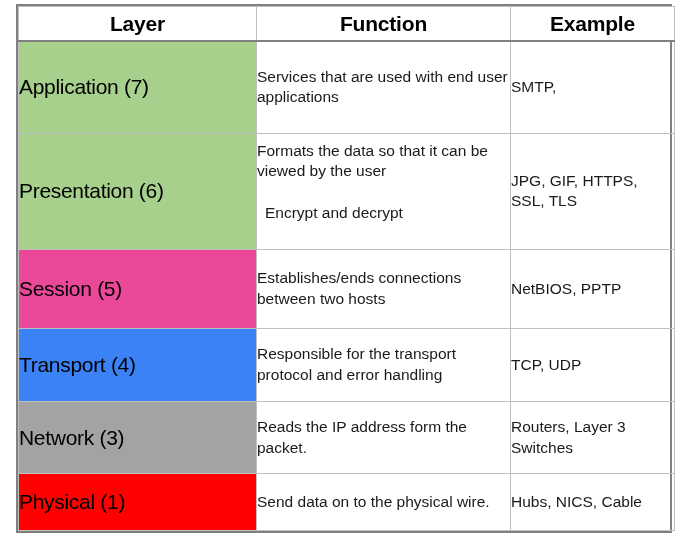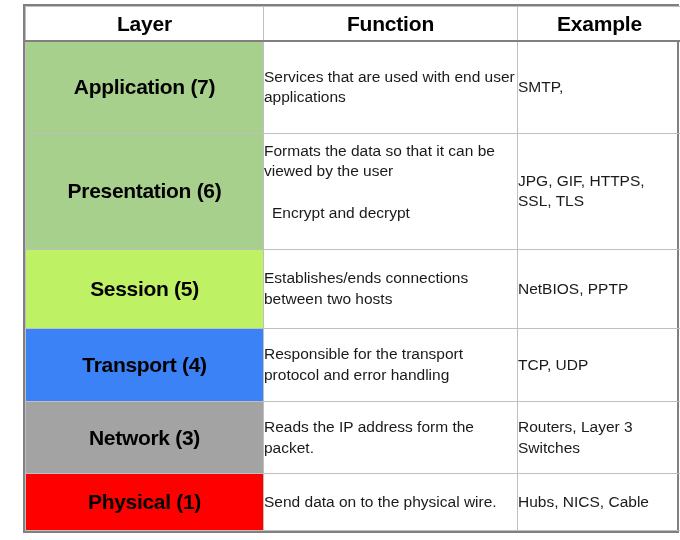--- a/index.html
+++ b/index.html
@@ -9,21 +9,21 @@
   body {
     width: 680px;
     height: 540px;
     background: #ffffff;
     font-family: "Liberation Sans", sans-serif;
     overflow: hidden;
   }
 
   .table-wrap {
     position: absolute;
-    left: 23px;
+    left: 16px;
     top: 4px;
     width: 656px;
     height: 529px;
     box-sizing: border-box;
     border: 2px solid #808080;
     background: #ffffff;
   }
 
   table.osi {
     width: 100%;
@@ -50,23 +50,23 @@
     text-align: center;
     font-size: 21px;
     font-weight: bold;
     color: #000000;
     border-bottom: 2px solid #808080;
     letter-spacing: -0.2px;
   }
 
   
   td.layer-cell {
-    text-align: center;
+    text-align: left;
     font-size: 21px;
-    font-weight: bold;
+    font-weight: normal;
     color: #000000;
     border-top: 1px solid #7f7f7f;
     border-bottom: 1px solid #7f7f7f;
     border-right: 1px solid #7f7f7f;
     letter-spacing: -0.3px;
   }
 
   
   td.function-cell,
   td.example-cell {
@@ -119,21 +119,21 @@
       <tr data-row="presentation" style="height: 105px;">
         <td class="layer-cell" style="background-color: rgb(168, 208, 141);">Presentation (6)</td>
         <td class="function-cell">
             <div class="para">Formats the data so that it can be viewed by the user</div>
             <div class="para">Encrypt and decrypt</div>
           </td>
         <td class="example-cell">JPG, GIF, HTTPS, SSL, TLS</td>
       </tr>
 
       <tr data-row="session" style="height: 71px;">
-        <td class="layer-cell" style="background-color: #bef264; margin-left: 44px;">Session (5)</td>
+        <td class="layer-cell" style="background-color: #ec4899; margin-left: 44px;">Session (5)</td>
         <td class="function-cell">
             <div class="para">Establishes/ends connections between two hosts</div>
           </td>
         <td class="example-cell">NetBIOS, PPTP</td>
       </tr>
 
       <tr data-row="transport" style="height: 66px;">
         <td class="layer-cell" style="background-color: #3b82f6;">Transport (4)</td>
         <td class="function-cell">
             <div class="para">Responsible for the transport protocol and error handling</div>

